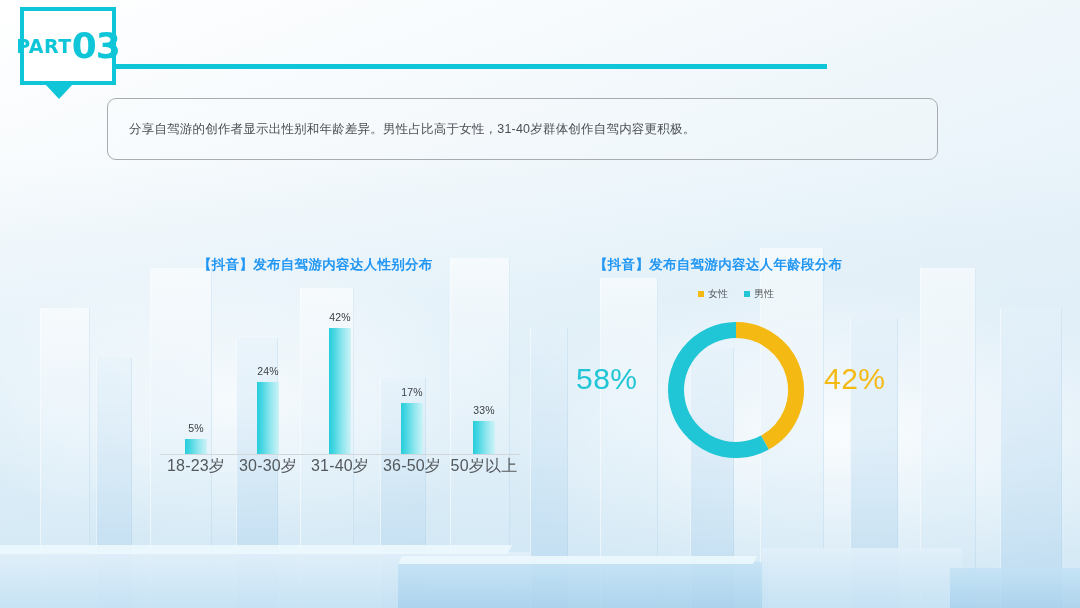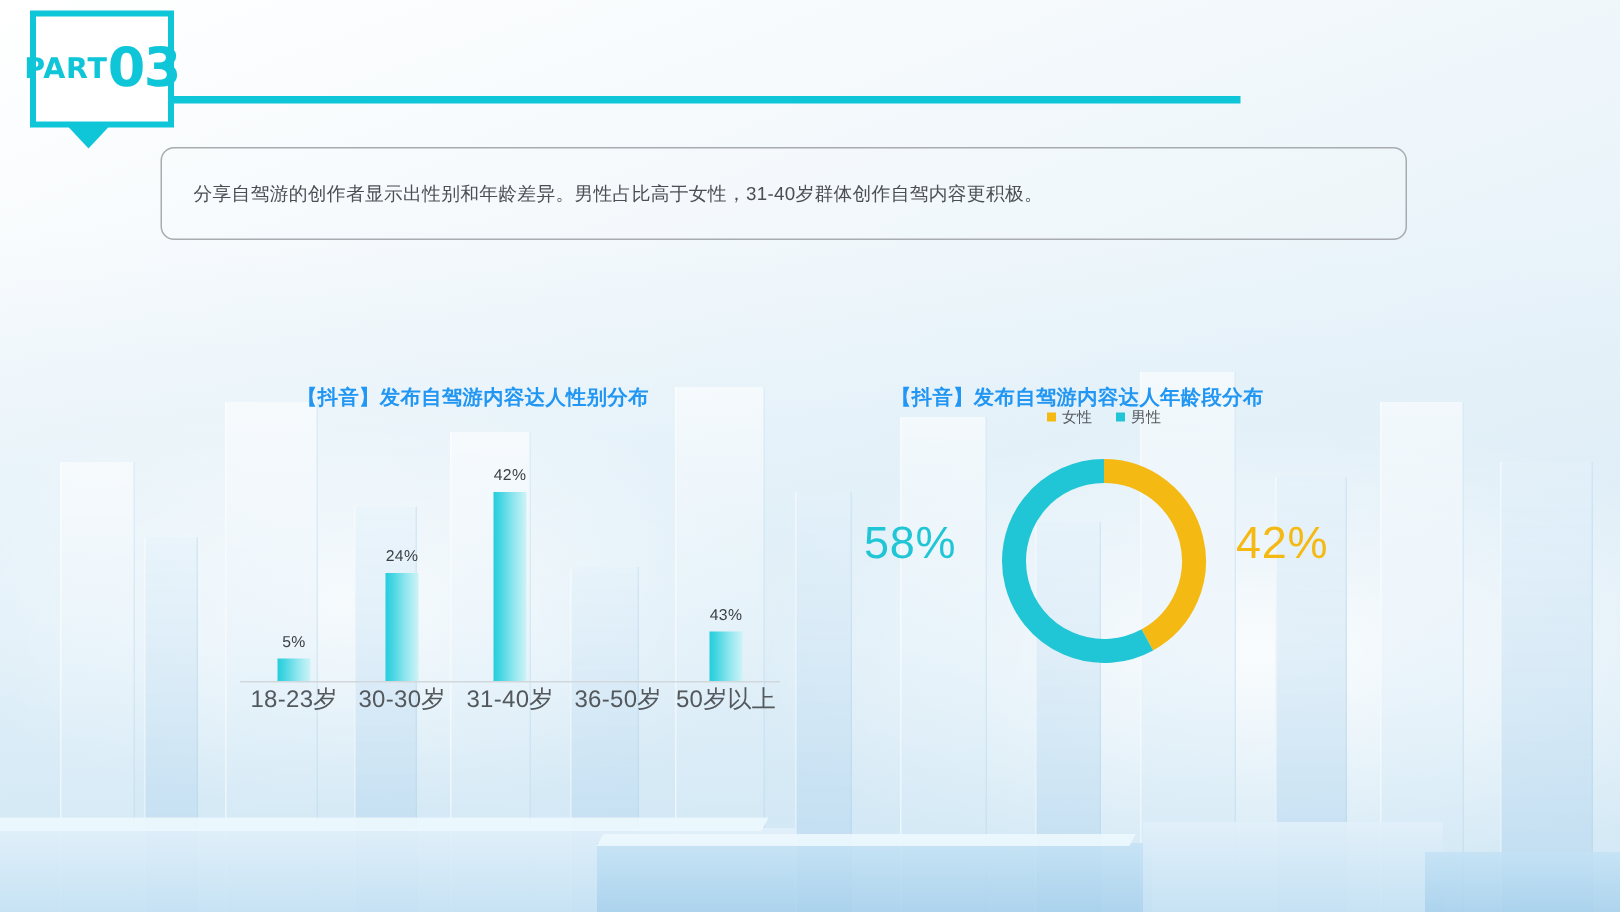--- a/index.html
+++ b/index.html
@@ -208,21 +208,21 @@
     text-align: center;
     font-size: 16px;
     color: #53585d;
     letter-spacing: 0.2px;
   }
 
   
   .donut-wrap {
     position: absolute;
     left: 556px;
-    top: 268px;
+    top: 284px;
     width: 360px;
     height: 200px;
     z-index: 4;
   }
   .donut-legend {
     position: absolute;
     left: 0;
     top: 3px;
     width: 360px;
     display: flex;
@@ -323,23 +323,27 @@
       <div class="bar-group" style="left: 72px;">
         <div class="bar-value">24%</div>
         <div class="bar-rect" style="height: 72px;"></div>
       </div>
       <div class="bar-label" style="left: 72px;">30-30岁</div>
       <div class="bar-group" style="left: 144px;">
         <div class="bar-value">42%</div>
         <div class="bar-rect" style="height: 126px;"></div>
       </div>
       <div class="bar-label" style="left: 144px;">31-40岁</div>
+      <div class="bar-group" style="left: 216px;">
+        <div class="bar-value">17%</div>
+        <div class="bar-rect" style="height: 51px;"></div>
+      </div>
       <div class="bar-label" style="left: 216px;">36-50岁</div>
       <div class="bar-group" style="left: 288px;">
-        <div class="bar-value">43%</div>
+        <div class="bar-value">33%</div>
         <div class="bar-rect" style="height: 33px;"></div>
       </div>
       <div class="bar-label" style="left: 288px;">50岁以上</div>
     </div>
 
   <div class="chart-title" id="donut-title">【抖音】发布自驾游内容达人年龄段分布</div>
 
   <div class="donut-wrap">
     <div class="donut-legend" id="donut-legend">
         <div class="legend-item">

